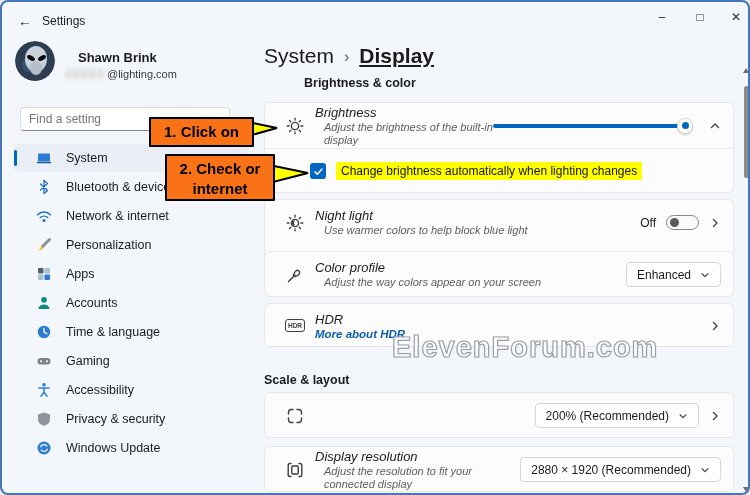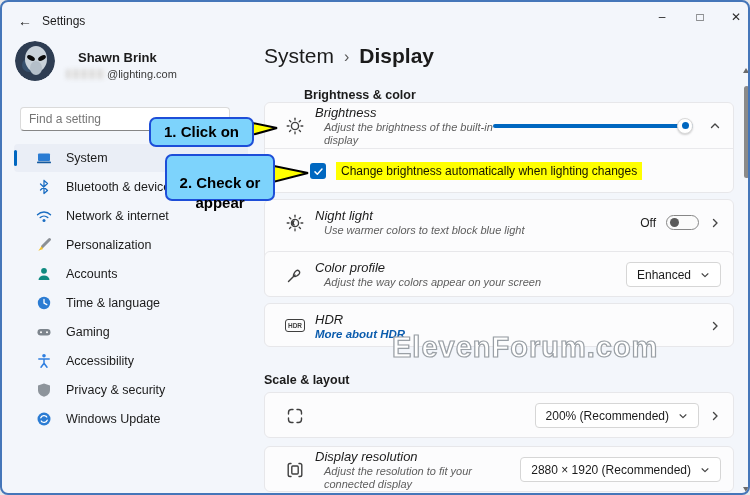--- a/index.html
+++ b/index.html
@@ -42,24 +42,24 @@
   .side-item.selected{ background:#eaeef6; }
   .side-item.selected::before{ content:""; position:absolute; left:0px; top:6px; width:3px; height:16px;
     border-radius:2px; background:#0067c0; }
   .side-icon{ width:16px; height:16px; margin-right:14px; flex:0 0 16px; }
   .side-label{ font-size:12.5px; color:#1b1b1b; white-space:nowrap; }
 
   
   .breadcrumb{ position:absolute; left:262px; top:42px; display:flex; align-items:center; gap:10px; }
   .bc-parent{ font-size:21px; font-weight:400; color:#1b1b1b; }
   .bc-sep{ font-size:16px; color:#5a5a5a; padding-top:2px; }
-  .bc-current{ font-size:21px; font-weight:700; color:#1b1b1b; }
+  .bc-current{ font-size:21px; font-weight:700; color:#1b1b1b;text-decoration:underline; }
 
   .section-title{ position:absolute; left:262px; font-size:12.5px; font-weight:bold; color:#1b1b1b; }
-  #sec1{ top:86px;padding-left:40px; } #sec2{ top:371px; }
+  #sec1{ top:74px;padding-left:40px; } #sec2{ top:371px; }
 
   .card{ position:absolute; left:262px; width:470px; background:#fcfcfd;
     border:1px solid #e7e7ea; border-radius:6px; }
   #card-brightness{ top:100px; height:91px; }
   #card-nightlight{ top:197px; height:64px; }
   #card-colorprofile{ top:249px; height:46px; }
   #card-hdr{ top:301px; height:44px; }
   #card-scale{ top:390px; height:46px; }
   #card-resolution{ top:444px; height:46px; }
 
@@ -95,24 +95,24 @@
   .toggle-state{ font-size:12px; color:#1c1c1c; }
 
   
   .dropdown{ height:25px; background:#fff; border:1px solid #d6d6d6; border-radius:4px;
     display:flex; align-items:center; justify-content:center; gap:9px; padding:0 10px; }
   .dropdown span{ font-size:12px; color:#1b1b1b; white-space:nowrap; }
 
   .chev{ display:block; }
 
   
-  .callout{ position:absolute; background:#7dd3fc; border:2px solid #1d4ed8; border-radius:7px;
+  .callout{ position:absolute; background:#f97316; border:2px solid #000000; border-radius:1px;
     font-weight:bold; color:#000; text-align:center; z-index:40; }
   #callout1{ left:147px; top:115px; width:105px; height:30px; font-size:15px; line-height:26px; }
-  #callout2{ left:163px; top:152px; width:110px; height:47px; font-size:15px; line-height:20px; padding-top:17px; }
+  #callout2{ left:163px; top:152px; width:110px; height:47px; font-size:15px; line-height:20px; padding-top:3px; }
   .callout-tail{ position:absolute; z-index:39; }
   #tail1{ left:246px; top:116px; }
   #tail2{ left:267px; top:158px; }
 
   
   .watermark{ position:absolute; left:390px; top:329px; z-index:30; font-size:29px; font-weight:bold;
     color:#ffffff; letter-spacing:1px; -webkit-text-stroke:1.2px #9aa0a6; text-shadow:0 0 1px #b6babf; }
 
   
   .scrollbar{ position:absolute; left:740px; top:60px; width:8px; height:434px; z-index:20; }
@@ -182,20 +182,29 @@
           <circle cx="8" cy="12.4" r="1.5" fill="#1b6ec2"></circle>
         </svg>
       <span class="side-label">Network &amp; internet</span>
     </div>
     <div class="side-item">
       <svg class="side-icon" viewBox="0 0 16 16">
           <path d="M13.5 2.5 L6.5 9.5" stroke="#8b9096" stroke-width="3" stroke-linecap="round"></path>
           <path d="M5.5 9.2 L2.3 13.7 L7.2 12 Z" fill="#f2c230"></path>
         </svg>
       <span class="side-label">Personalization</span>
+    </div>
+    <div class="side-item">
+      <svg class="side-icon" viewBox="0 0 16 16">
+          <rect x="2" y="2" width="5.5" height="5.5" rx="1" fill="#55606a"></rect>
+          <rect x="8.5" y="2" width="5.5" height="5.5" rx="1" fill="#a9bfd2"></rect>
+          <rect x="2" y="8.5" width="5.5" height="5.5" rx="1" fill="#a9bfd2"></rect>
+          <rect x="8.5" y="8.5" width="5.5" height="5.5" rx="1" fill="#2b7cd3"></rect>
+        </svg>
+      <span class="side-label">Apps</span>
     </div>
     <div class="side-item">
       <svg class="side-icon" viewBox="0 0 16 16">
           <circle cx="8" cy="4.8" r="2.9" fill="#0f8a80"></circle>
           <path d="M2.5 14 a5.5 4.6 0 0 1 11 0 Z" fill="#0f8a80"></path>
         </svg>
       <span class="side-label">Accounts</span>
     </div>
     <div class="side-item">
       <svg class="side-icon" viewBox="0 0 16 16">
@@ -294,21 +303,21 @@
             <path d="M2.2 10 H4"></path>
             <path d="M16 10 H17.8"></path>
             <path d="M4.5 4.5 L5.8 5.8"></path>
             <path d="M14.2 14.2 L15.5 15.5"></path>
             <path d="M15.5 4.5 L14.2 5.8"></path>
             <path d="M5.8 14.2 L4.5 15.5"></path>
           </g>
         </svg>
       <div class="row-text">
         <span class="row-title">Night light</span>
-        <span class="row-sub">Use warmer colors to text block blue light</span>
+        <span class="row-sub">Use warmer colors to help block blue light</span>
       </div>
       <div class="row-right">
         <span class="toggle-state">Off</span>
         <div class="toggle">
             <div class="toggle-knob"></div>
           </div>
         <svg class="chev" width="12" height="12" viewBox="0 0 12 12">
             <path d="M4.5 2.5 L8 6 L4.5 9.5" stroke="#454545" stroke-width="1.4" fill="none" stroke-linecap="round" stroke-linejoin="round"></path>
           </svg>
       </div>
@@ -410,21 +419,21 @@
     </svg>
   <svg class="callout-tail" id="tail2" width="42" height="28">
       <polygon points="0,5 39,13 0,23" fill="#ffff00" stroke="#000" stroke-width="2"></polygon>
     </svg>
 
   <div class="callout" id="callout1">
     <span>1. Click on</span>
   </div>
   <div class="callout" id="callout2">
     <div>2. Check or</div>
-    <div>appear</div>
+    <div>internet</div>
   </div>
 
   <div class="scrollbar">
     <div class="sb-up"></div>
     <div class="sb-thumb"></div>
     <div class="sb-down"></div>
   </div>
 
 </div>
 

